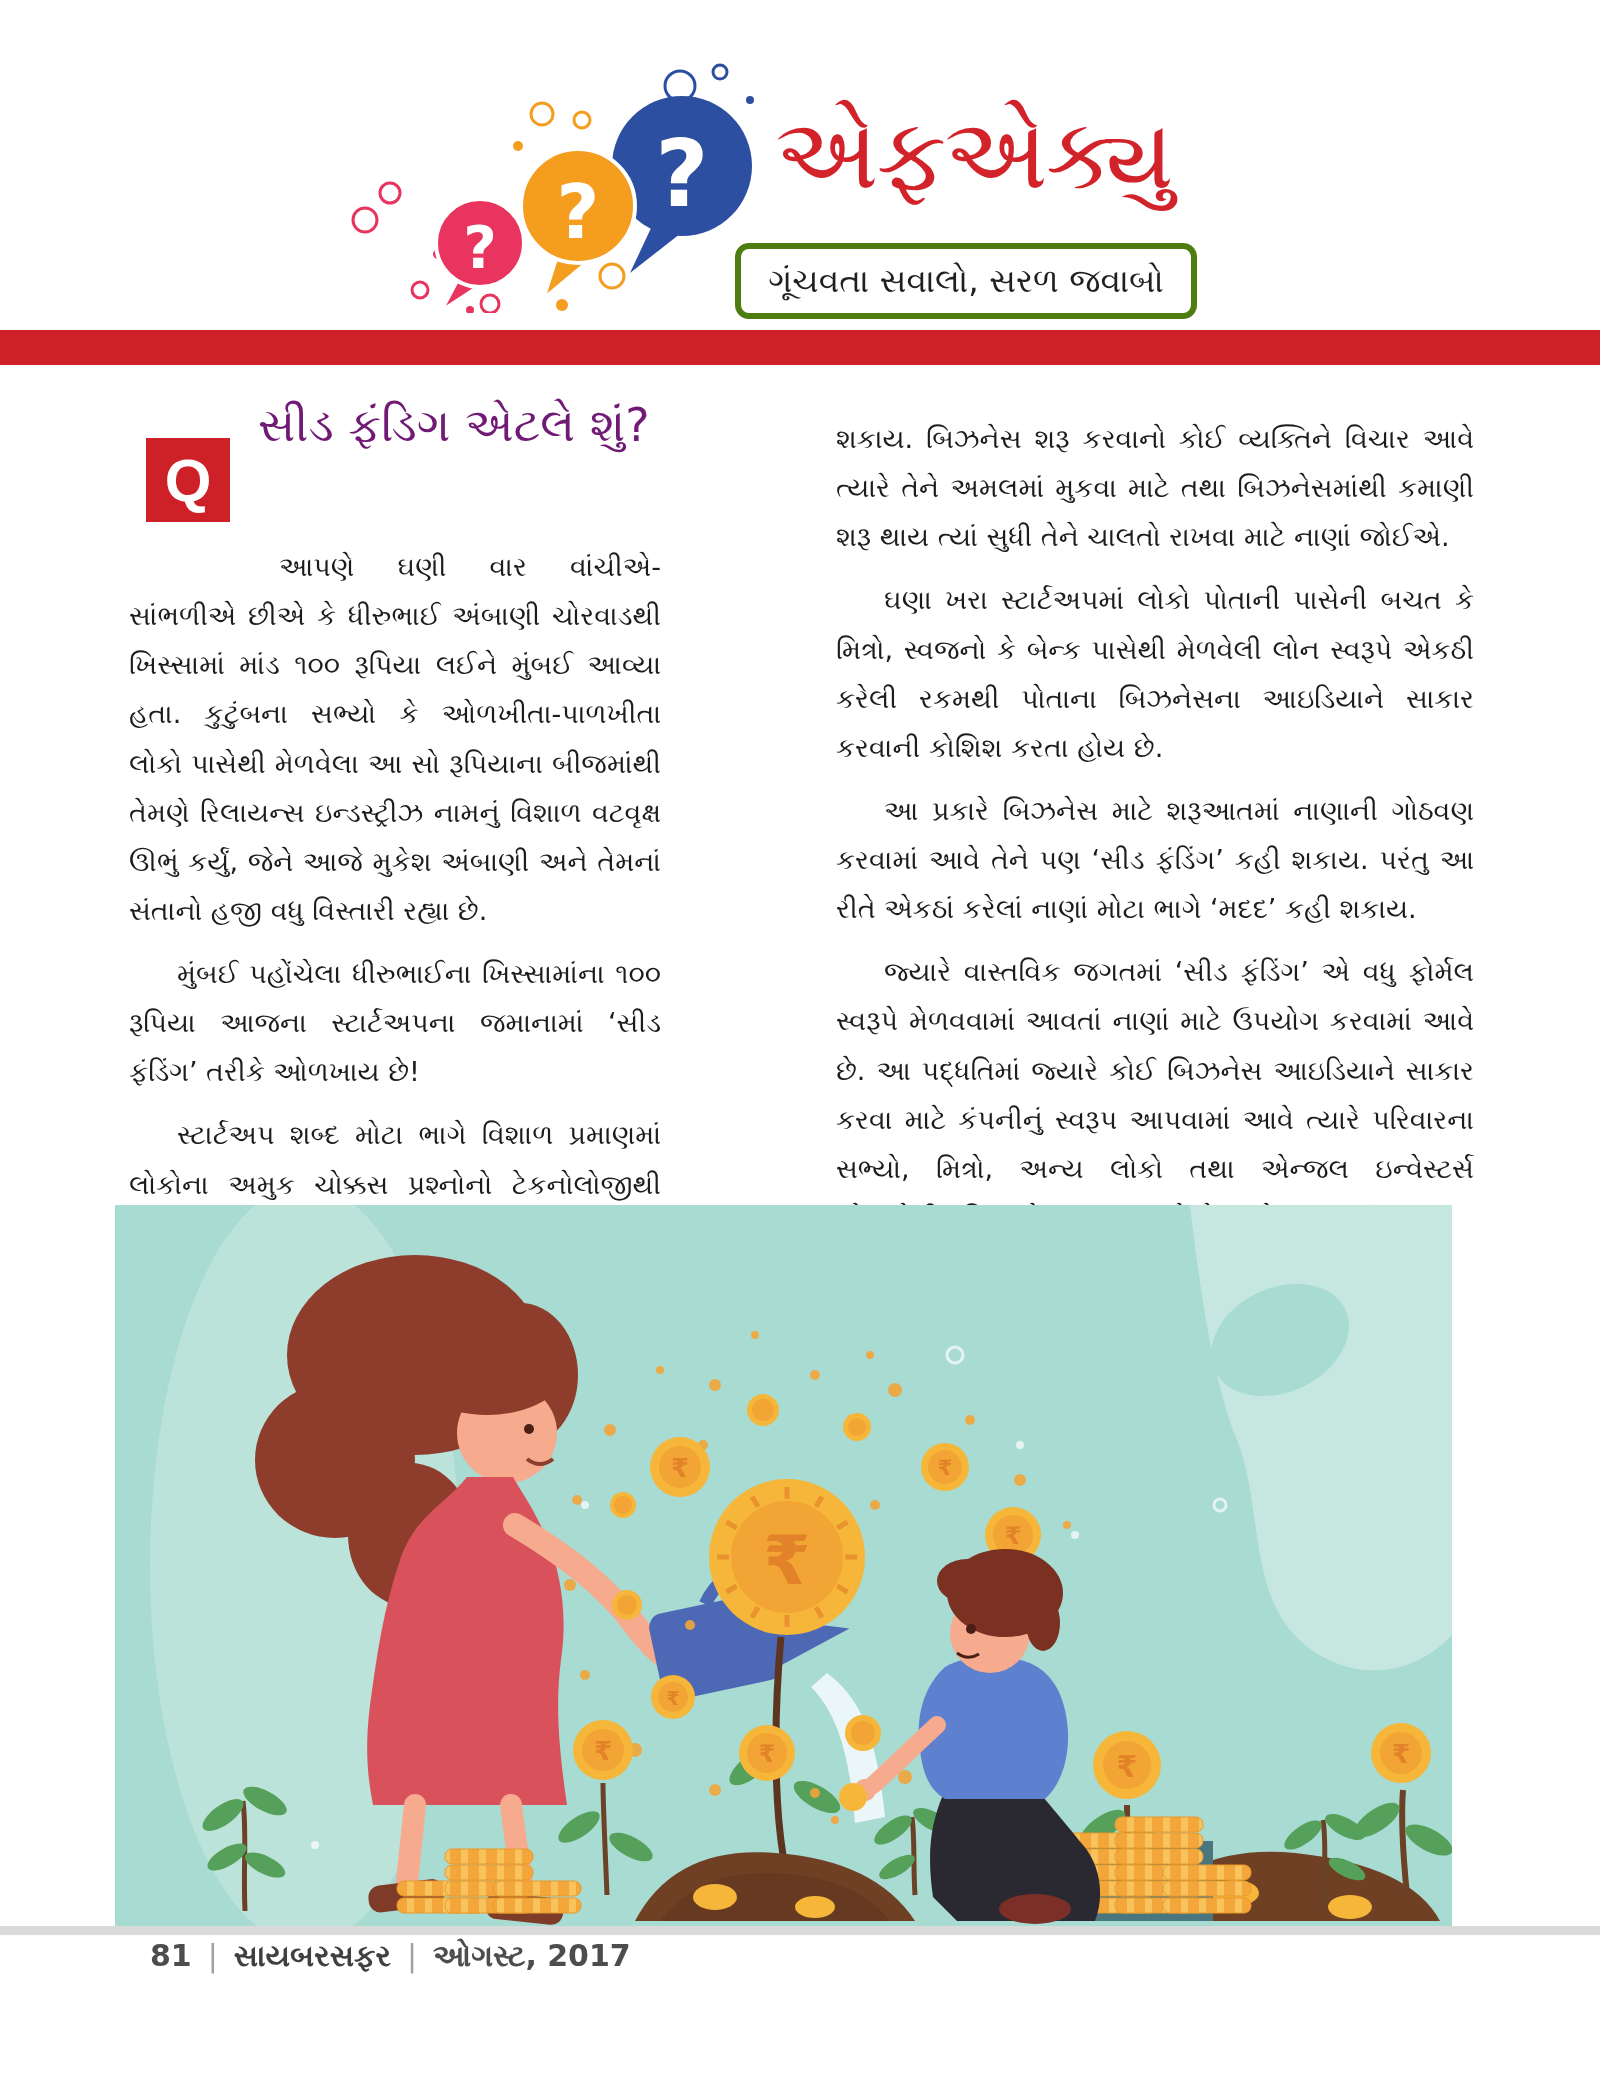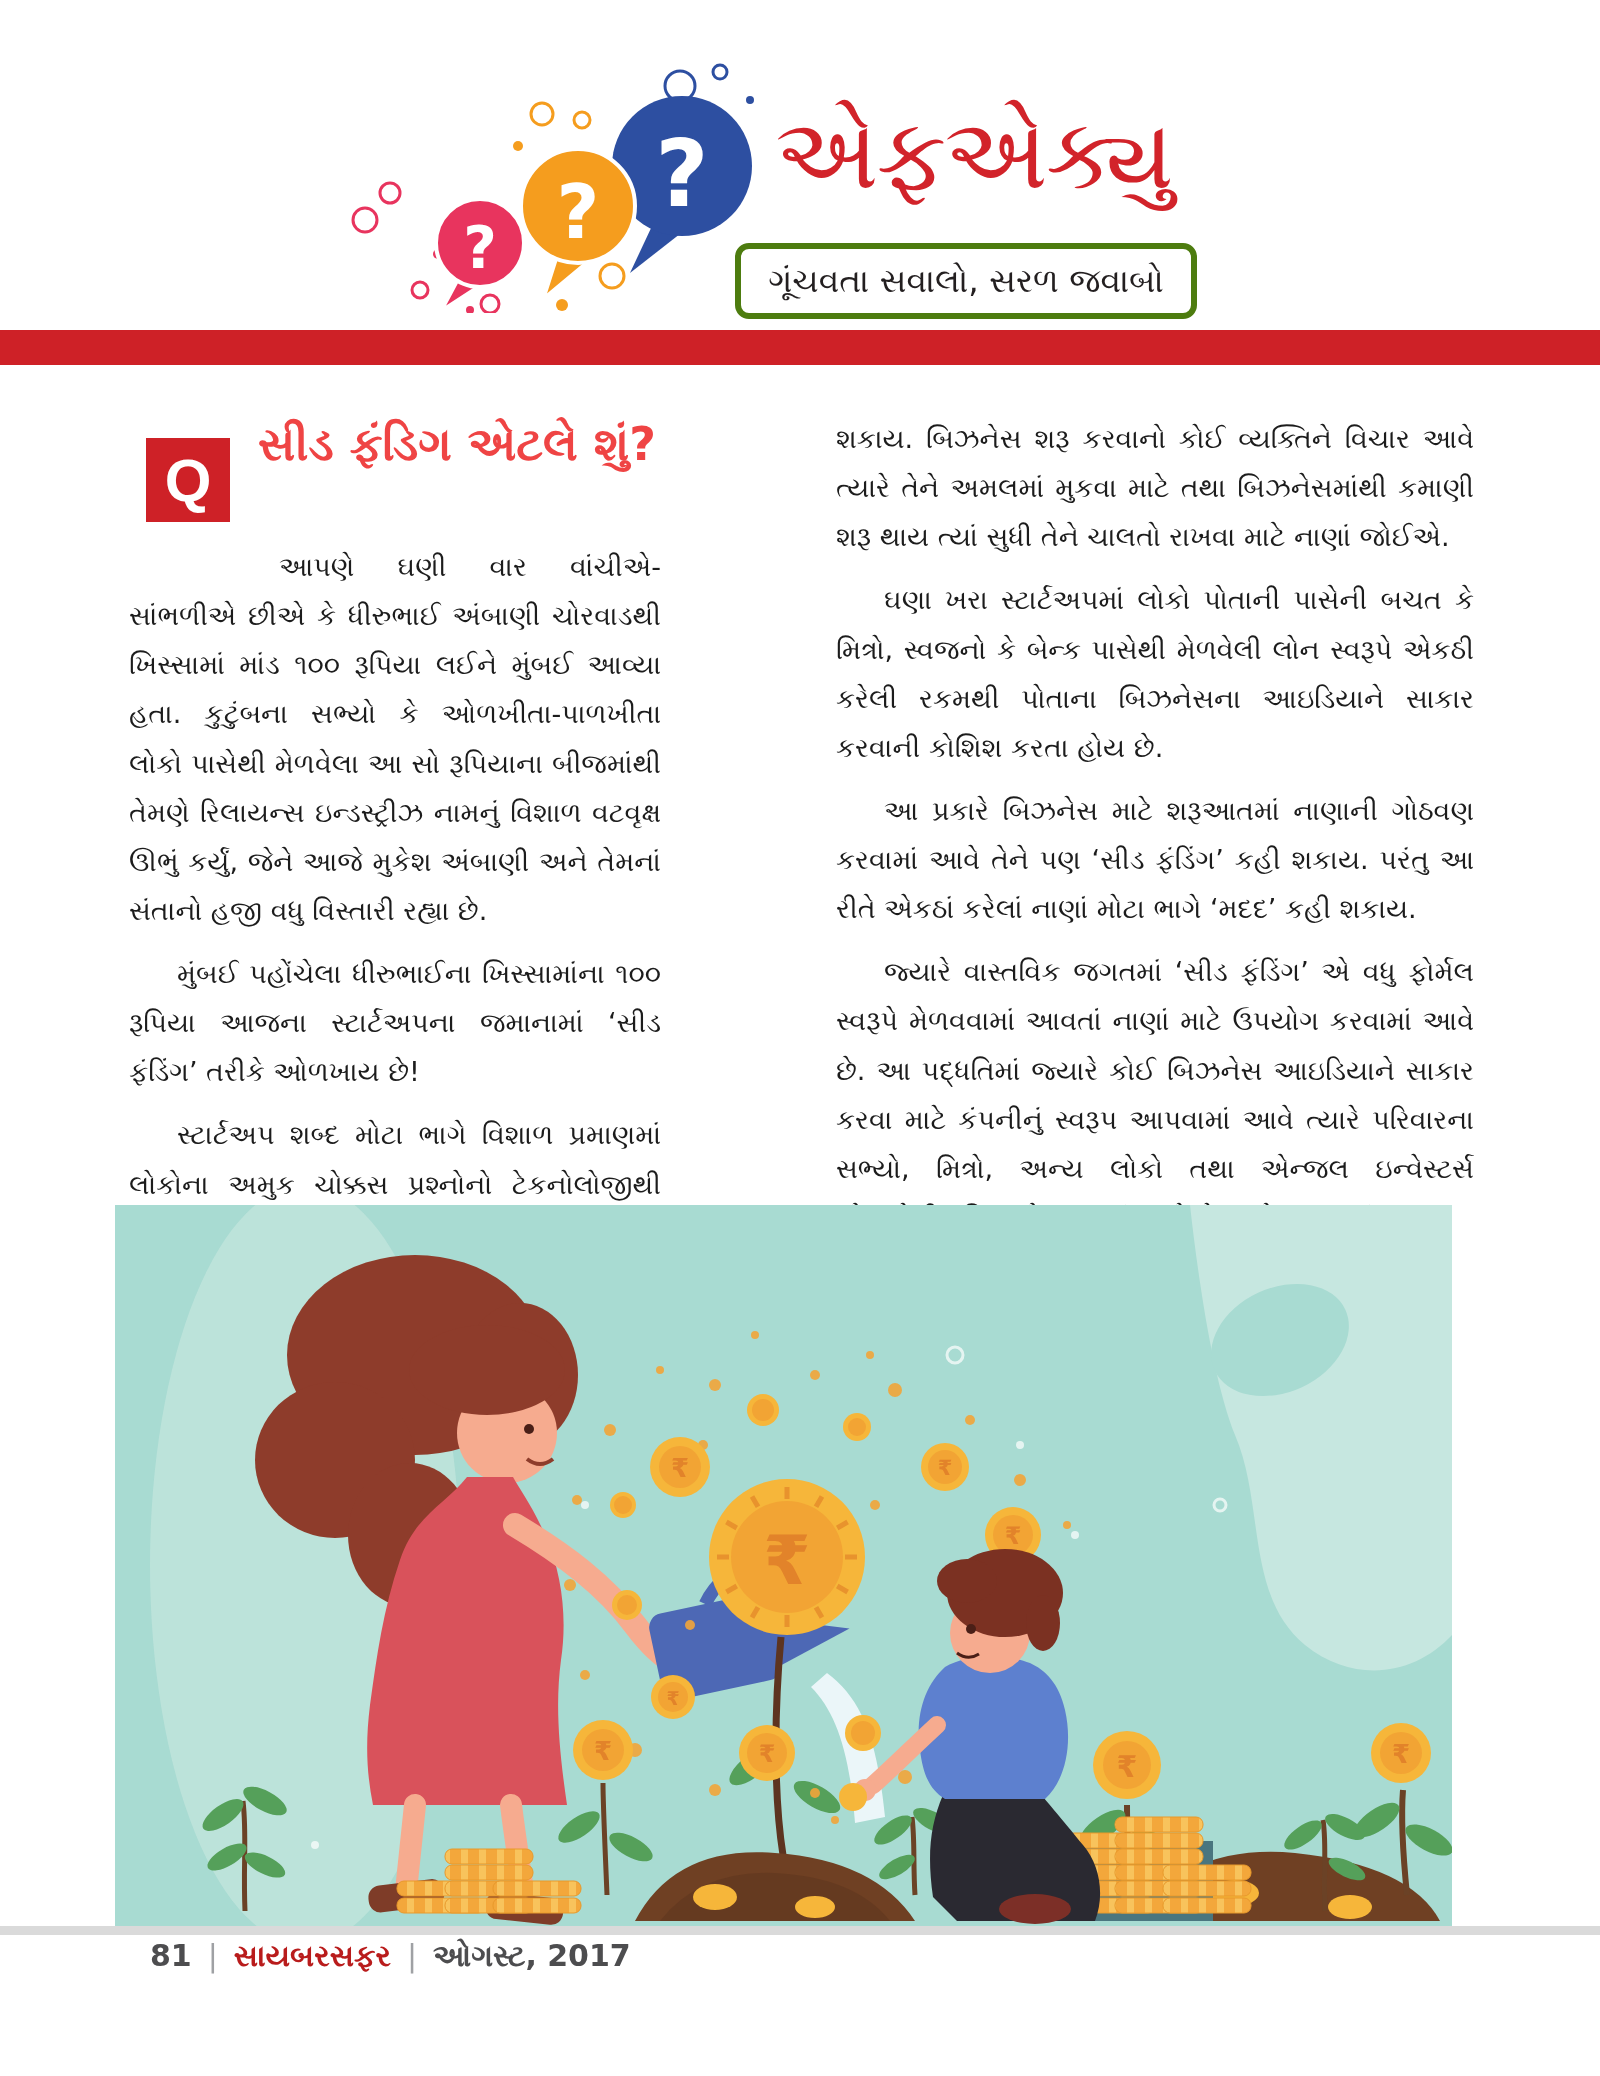--- a/index.html
+++ b/index.html
@@ -23,22 +23,22 @@
     font-size:33px; color:#231f20; font-family:"DejaVu Sans", sans-serif;
   }
   .red-bar { position:absolute; left:0; top:330px; width:1600px; height:35px; background:#ce2127; }
   
   .q-box {
     position:absolute; left:146px; top:438px; width:84px; height:84px; background:#ce2127;
     display:flex; align-items:center; justify-content:center;
     color:#fff; font-size:60px; font-weight:bold;
   }
   .question-heading {
-    position:absolute; left:258px; top:417px; width:560px;
-    font-size:46px; font-weight:bold; color:#ef4444;
+    position:absolute; left:258px; top:398px; width:560px;
+    font-size:46px; font-weight:normal; color:#701a75;
     font-family:"DejaVu Sans", sans-serif;
   }
   
   .col {
     position:absolute; text-align:justify; color:#1c1c1c;
     font-size:27px; line-height:1.82; font-family:"DejaVu Sans", sans-serif;
   }
   .col p { margin:14px; }
   .col p.indent { text-indent:48px; }
   .col p.indent-lg { text-indent:150px; }
@@ -48,21 +48,21 @@
   .illus { position:absolute; left:115px; top:1205px; width:1337px; height:723px; }
   .illus-strip { position:absolute; left:0; top:1926px; width:1600px; height:9px; background:#dadada; }
   
   .footer {
     position:absolute; left:150px; top:1938px;
     display:flex; align-items:baseline; gap:16px;
     font-size:30px; font-weight:bold; color:#4d4d4f;
     font-family:"DejaVu Sans", sans-serif;
   }
   .footer .sep { color:#9fa1a4; font-weight:normal; }
-  .footer .mag { color:#b91c1c; }
+  .footer .mag { color:#404040; }
 </style>
 </head>
 <body>
 
 <div class="page">
 
   <svg class="bubbles" viewBox="0 0 440 255">
     <g>
       <circle cx="350" cy="28" r="15" fill="none" stroke="#2d4fa1" stroke-width="3"></circle>
       <circle cx="390" cy="14" r="7" fill="none" stroke="#2d4fa1" stroke-width="3"></circle>

